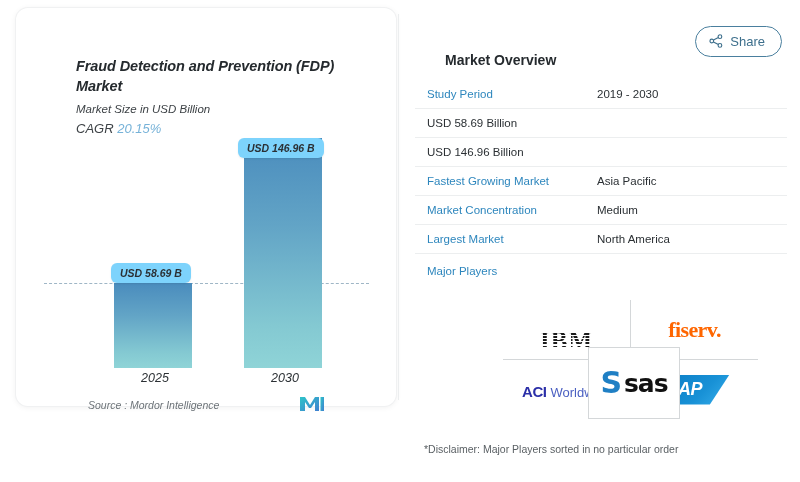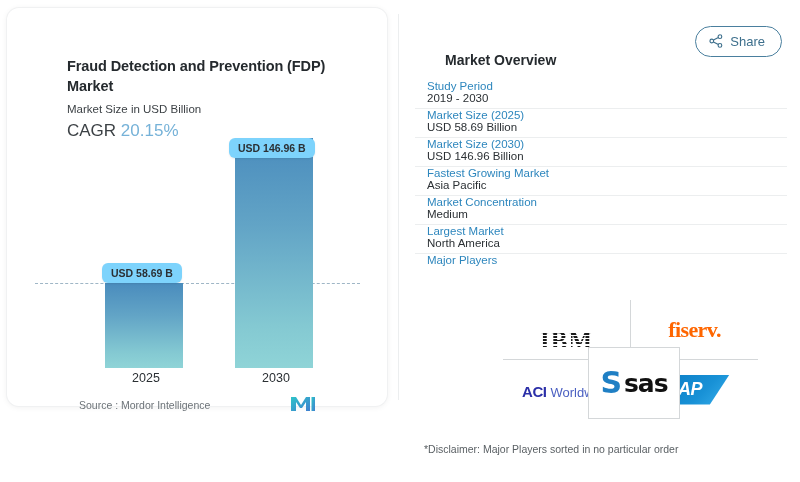--- a/index.html
+++ b/index.html
@@ -11,46 +11,47 @@
   }
   #root {
     position: relative;
     width: 800px; height: 482px;
     background: #ffffff;
   }
 
   
   .chart-card {
     position: absolute;
-    left: 7px; top: 8px;
+    left: 16px; top: 8px;
     width: 380px; height: 398px;
     background: #ffffff;
     border-radius: 12px;
     box-shadow: 0 0 0 1px #f0f1f2, 0 1px 6px rgba(0,0,0,0.07);
+    font-style: italic;
   }
   .chart-title {
     position: absolute;
     left: 60px; top: 48px;
     width: 300px;
     font-size: 14.5px;
     font-weight: 700;
     color: #252a2e;
     line-height: 1.38;
     letter-spacing: -0.1px;
   }
   .chart-sub {
     position: absolute;
     left: 60px; top: 95px;
     font-size: 11.5px;
     color: #3d4246;
   }
   .chart-cagr {
     position: absolute;
     left: 60px; top: 113px;
-    font-size: 17px;
+    font-size: 13px;
     color: #3d4246;
   }
   .chart-cagr .val { color: #76b2d8; }
 
   .plot {
     position: absolute;
     left: 20px; top: 130px;
     width: 340px; height: 230px;
   }
   .dashline {
@@ -139,24 +140,24 @@
     padding-left: 18px;
   }
 
   .table {
     position: absolute;
     left: 415px; top: 80px;
     width: 372px;
   }
   .trow {
     display: flex;
+    align-items: center;
     height: 29px;
     border-bottom: 1px solid #eceeef;
     padding: 0 0 0 12px;
-    flex-direction: column;
   }
   .trow:last-child { border-bottom: none; }
   .tkey {
     width: 170px;
     font-size: 11.5px;
     color: #2d86bd;
   }
   .tval {
     font-size: 11.5px;
     color: #2b3034;
@@ -338,25 +339,23 @@
   </div>
 
   <div class="ov-title">Market Overview</div>
 
   <div class="table">
     <div class="trow">
       <div class="tkey">Study Period</div>
       <div class="tval">2019 - 2030</div>
     </div>
     <div class="trow">
-      <div class="tkey">Market Size (2025)</div>
       <div class="tval">USD 58.69 Billion</div>
     </div>
     <div class="trow">
-      <div class="tkey">Market Size (2030)</div>
       <div class="tval">USD 146.96 Billion</div>
     </div>
     <div class="trow">
       <div class="tkey">Fastest Growing Market</div>
       <div class="tval">Asia Pacific</div>
     </div>
     <div class="trow">
       <div class="tkey">Market Concentration</div>
       <div class="tval">Medium</div>
     </div>

